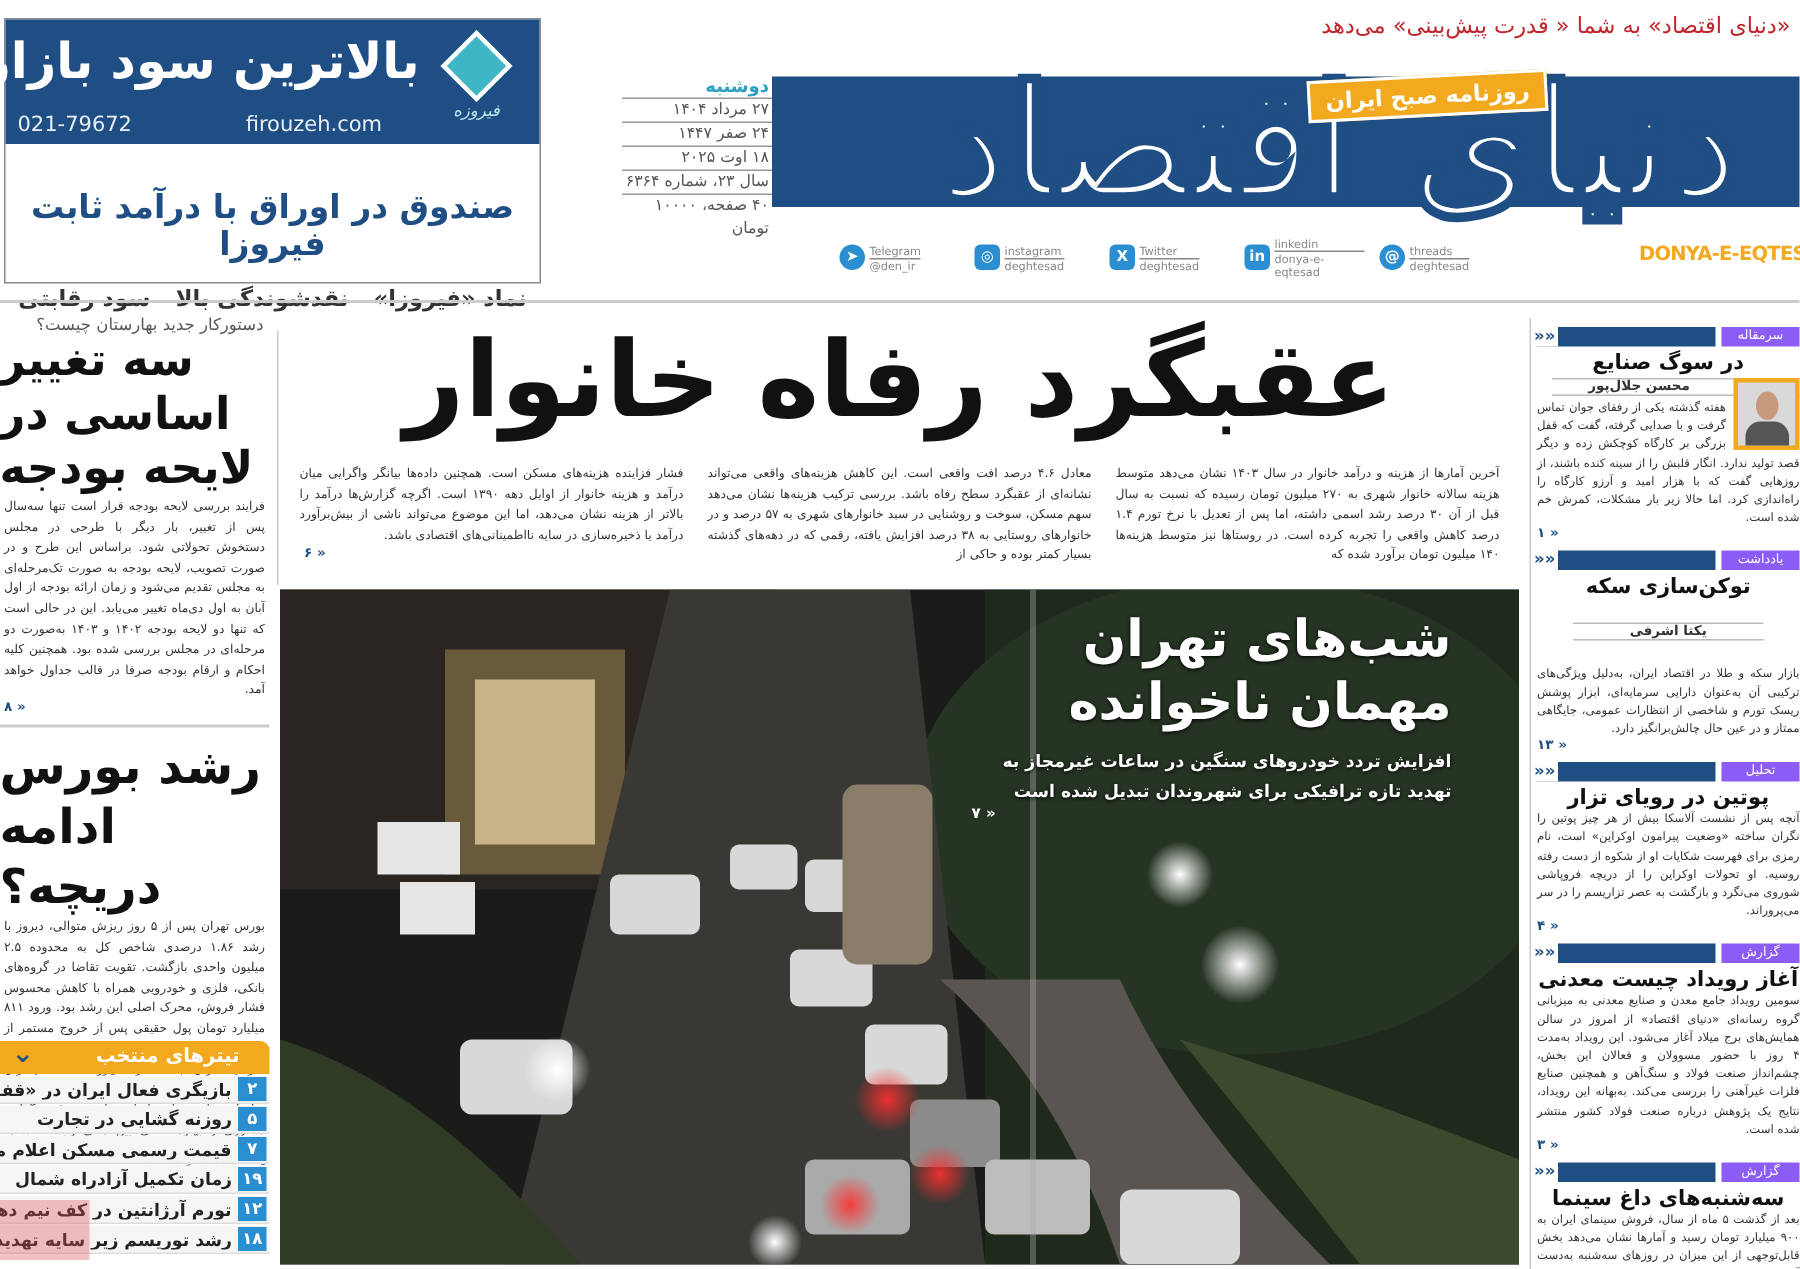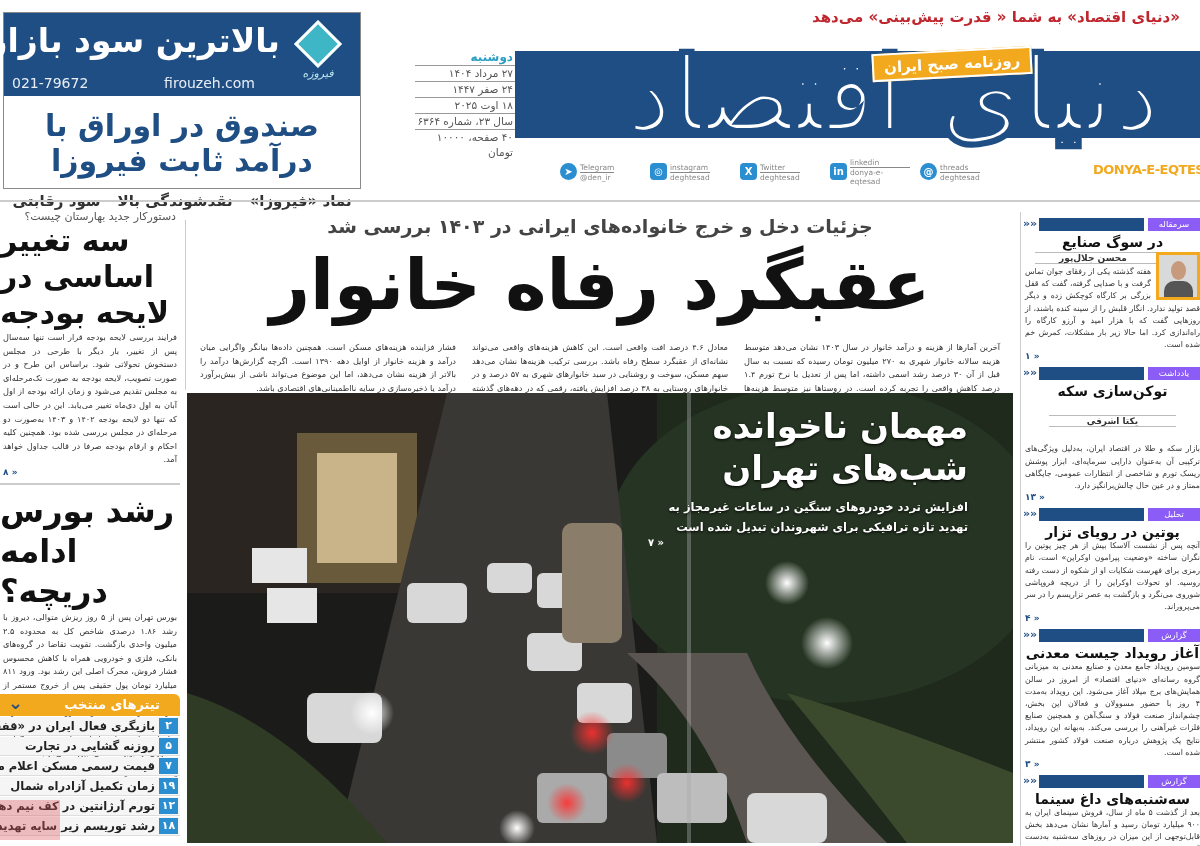--- a/index.html
+++ b/index.html
@@ -8,25 +8,25 @@
 
   
   .ad { position: absolute; left: 3px; top: 12px; width: 358px; height: 177px; border: 1px solid #8a8a8a; direction: rtl; }
   .ad-top { height: 83px; background: #1f4e84; position: relative; color: #fff; }
   .ad-logo { position: absolute; right: 18px; top: 10px; width: 48px; height: 62px; text-align: center; font-style: italic; }
   .ad-logo .diamond { width: 34px; height: 34px; margin: 4px auto 0; transform: rotate(45deg); background: #3fb6c6; border: 3px solid #fff; }
   .ad-logo .lname { font-size: 11px; color: #bde6ee; margin-top: 6px; }
   .ad-headline { position: absolute; right: 80px; top: 8px; font-size: 33px; font-weight: bold; white-space: nowrap; }
   .ad-web { position: absolute; right: 105px; top: 62px; font-size: 14px; direction: ltr; color: #e8eef6; }
   .ad-phone { position: absolute; left: 8px; top: 62px; font-size: 14px; direction: ltr; color: #e8eef6; }
-  .ad-mid { text-align: center; font-size: 30px; font-weight: bold; color: #1f4e84; padding-top: 12px; }
+  .ad-mid { text-align: center; font-size: 22px; font-weight: bold; color: #1f4e84; padding-top: 30px; }
   .ad-bottom { display: flex; justify-content: space-around; margin-top: 14px; font-size: 15px; font-weight: bold; color: #333; }
 
   
-  .tagline { position: absolute; right: 20px; top: 8px; font-size: 15px; font-weight: bold; color: #c0262d; white-space: nowrap; }
+  .tagline { position: absolute; right: 6px; top: 8px; font-size: 15px; font-weight: normal; color: #c0262d; white-space: nowrap; }
   .blue-band { position: absolute; left: 515px; top: 51px; width: 685px; height: 87px; background: #1f4e84; }
   .logo-text { position: absolute; left: 520px; top: 20px; width: 640px; height: 150px; font-family: "DejaVu Serif", serif; font-size: 104px; font-weight: bold; color: #fff; line-height: 150px; letter-spacing: -4px; -webkit-text-stroke: 3px #1f4e84; }
   .morning-badge { position: absolute; left: 872px; top: 50px; background: #f2a91e; color: #fff; font-weight: bold; font-size: 15px; padding: 3px 10px; transform: rotate(-3deg); border: 2px solid #fff; }
   .date-box { position: absolute; left: 415px; top: 50px; width: 100px; direction: rtl; font-size: 10.5px; color: #555; }
   .date-box div { border-bottom: 1px solid #999; height: 16px; line-height: 15px; padding-right: 2px; }
   .date-box .weekday { color: #2b9fc2; font-weight: bold; font-size: 12px; border-bottom: 1px solid #999; }
   .date-box .last { border-bottom: none; }
   .socials { position: absolute; left: 560px; top: 157px; width: 440px; display: flex; direction: ltr; gap: 10px; }
   .social { display: flex; align-items: center; gap: 3px; width: 88px; }
   .social .ic { width: 17px; height: 17px; border-radius: 4px; background: #2b8ed0; color: #fff; font-size: 10px; line-height: 17px; text-align: center; font-weight: bold; flex: none; }
@@ -187,21 +187,20 @@
   <div class="pick">
       <span class="num">۱۸</span>
       <span class="pt">رشد توریسم زیر سایه تهدیدها</span>
     </div>
 </div>
 <div class="watermark"></div>
 
 <div class="vline1"></div>
 
 <div class="center">
-  <div class="sub-head">جزئیات دخل و خرج خانواده‌های ایرانی در ۱۴۰۳ بررسی شد</div>
   <div class="main-head">عقبگرد رفاه خانوار</div>
   <div class="cols">
     <div class="c">آخرین آمارها از هزینه و درآمد خانوار در سال ۱۴۰۳ نشان می‌دهد متوسط هزینه سالانه خانوار شهری به ۲۷۰ میلیون تومان رسیده که نسبت به سال قبل از آن ۳۰ درصد رشد اسمی داشته، اما پس از تعدیل با نرخ تورم ۱.۴ درصد کاهش واقعی را تجربه کرده است. در روستاها نیز متوسط هزینه‌ها ۱۴۰ میلیون تومان برآورد شده که</div>
     <div class="c">معادل ۴.۶ درصد افت واقعی است. این کاهش هزینه‌های واقعی می‌تواند نشانه‌ای از عقبگرد سطح رفاه باشد. بررسی ترکیب هزینه‌ها نشان می‌دهد سهم مسکن، سوخت و روشنایی در سبد خانوارهای شهری به ۵۷ درصد و در خانوارهای روستایی به ۳۸ درصد افزایش یافته، رقمی که در دهه‌های گذشته بسیار کمتر بوده و حاکی از</div>
     <div class="c">
       <span>فشار فزاینده هزینه‌های مسکن است. همچنین داده‌ها بیانگر واگرایی میان درآمد و هزینه خانوار از اوایل دهه ۱۳۹۰ است. اگرچه گزارش‌ها درآمد را بالاتر از هزینه نشان می‌دهد، اما این موضوع می‌تواند ناشی از بیش‌برآورد درآمد یا ذخیره‌سازی در سایه نااطمینانی‌های اقتصادی باشد.</span>
       <div class="more">۶ »</div>
     </div>
   </div>
 </div>
@@ -250,22 +249,22 @@
       <circle cx="600" cy="190" r="22"></circle>
       <circle cx="640" cy="250" r="26"></circle>
       <circle cx="185" cy="320" r="22"></circle>
       <circle cx="330" cy="435" r="18"></circle>
     </g>
     <rect x="65" y="155" width="55" height="35" fill="#e6e6e6"></rect>
     <rect x="80" y="195" width="50" height="35" fill="#e6e6e6"></rect>
     <rect x="500" y="0" width="4" height="450" fill="#aaa" opacity="0.4"></rect>
   </svg>
   <div class="photo-caption">
+    <div class="ph">شب‌های تهران</div>
     <div class="ph">مهمان ناخوانده</div>
-    <div class="ph">شب‌های تهران</div>
     <div class="ps">افزایش تردد خودروهای سنگین در ساعات غیرمجاز به تهدید تازه ترافیکی برای شهروندان تبدیل شده است</div>
     <div class="pm">۷ »</div>
   </div>
 </div>
 
 <div class="right-col">
   <div class="editorial">
     <div class="sec-bar">
         <span class="lab">سرمقاله</span>
         <span class="blue"></span>

